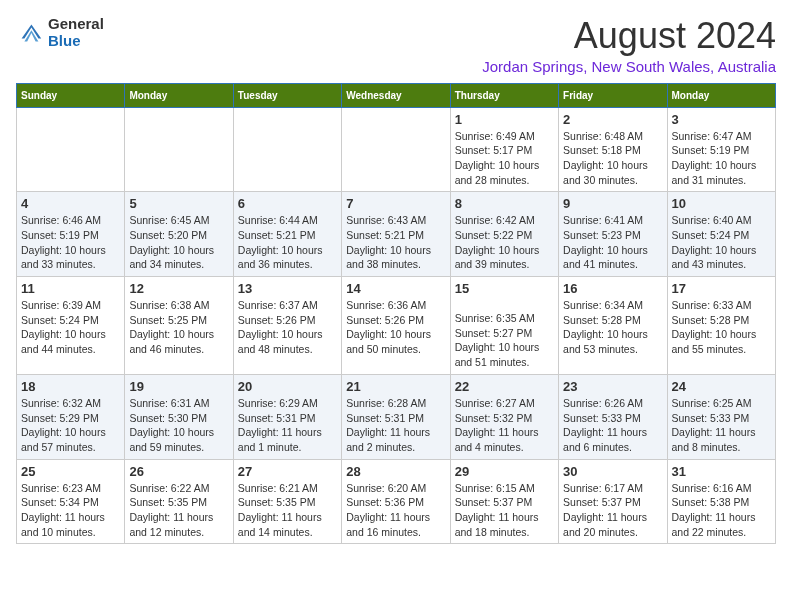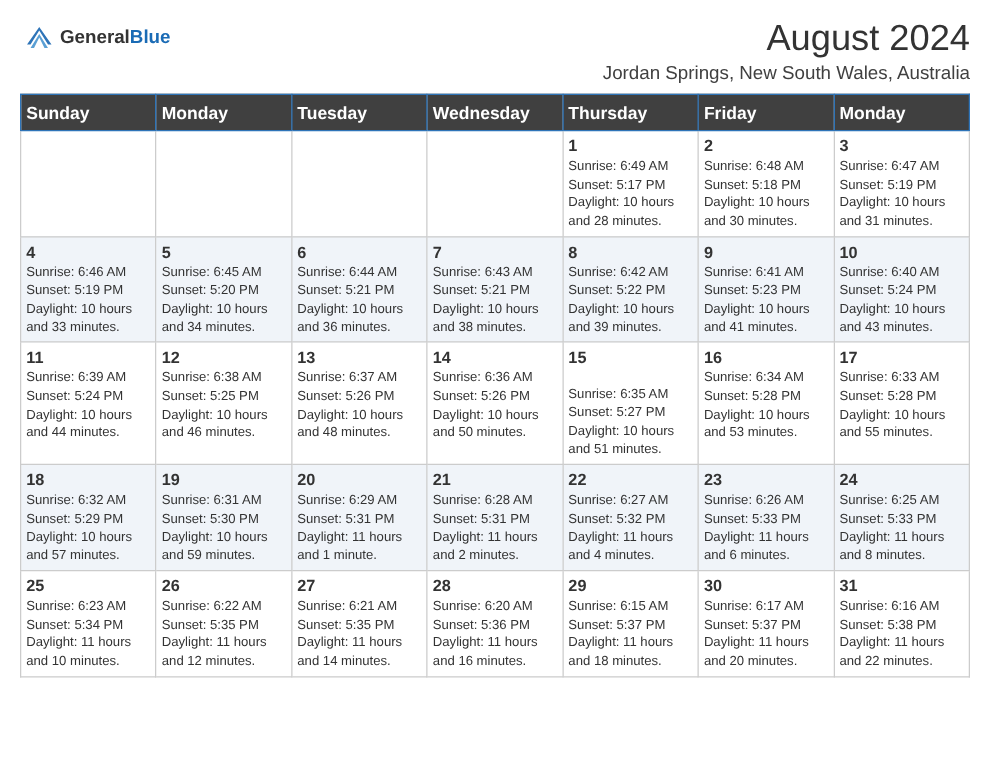--- a/index.html
+++ b/index.html
@@ -16,62 +16,62 @@
       justify-content: space-between;
       margin-bottom: 8px;
     }
     .logo {
       display: flex;
       align-items: center;
       gap: 4px;
     }
     .logo-text {
       display: flex;
-      flex-direction: row;
+      flex-direction: column;
       line-height: 1.1;
     }
     .logo-general {
       font-size: 15px;
       font-weight: bold;
       color: #333;
     }
     .logo-blue {
       font-size: 15px;
       font-weight: bold;
       color: #1a6bb5;
     }
     .logo-icon {
       width: 28px;
       height: 28px;
     }
     .title-block {
       text-align: right;
     }
     .main-title {
-      font-size: 29px;
+      font-size: 36px;
       font-weight: normal;
       color: #333;
       line-height: 1.1;
     }
     .subtitle {
       font-size: 15px;
-      color: #404040;
+      color: #6d28d9;
       margin-top: 2px;
     }
     table {
       width: 100%;
       border-collapse: collapse;
       font-size: 11px;
     }
     thead th {
-      background-color: #404040;
+      background-color: #4d7c0f;
       color: #fff;
       padding: 6px 4px;
       text-align: left;
-      font-size: 14px;
+      font-size: 10px;
       font-weight: bold;
       border: 1px solid #2e74b8;
     }
     tbody td {
       border: 1px solid #ccc;
       padding: 4px 4px;
       vertical-align: top;
       width: 108px;
       min-height: 80px;
       background: #fff;

